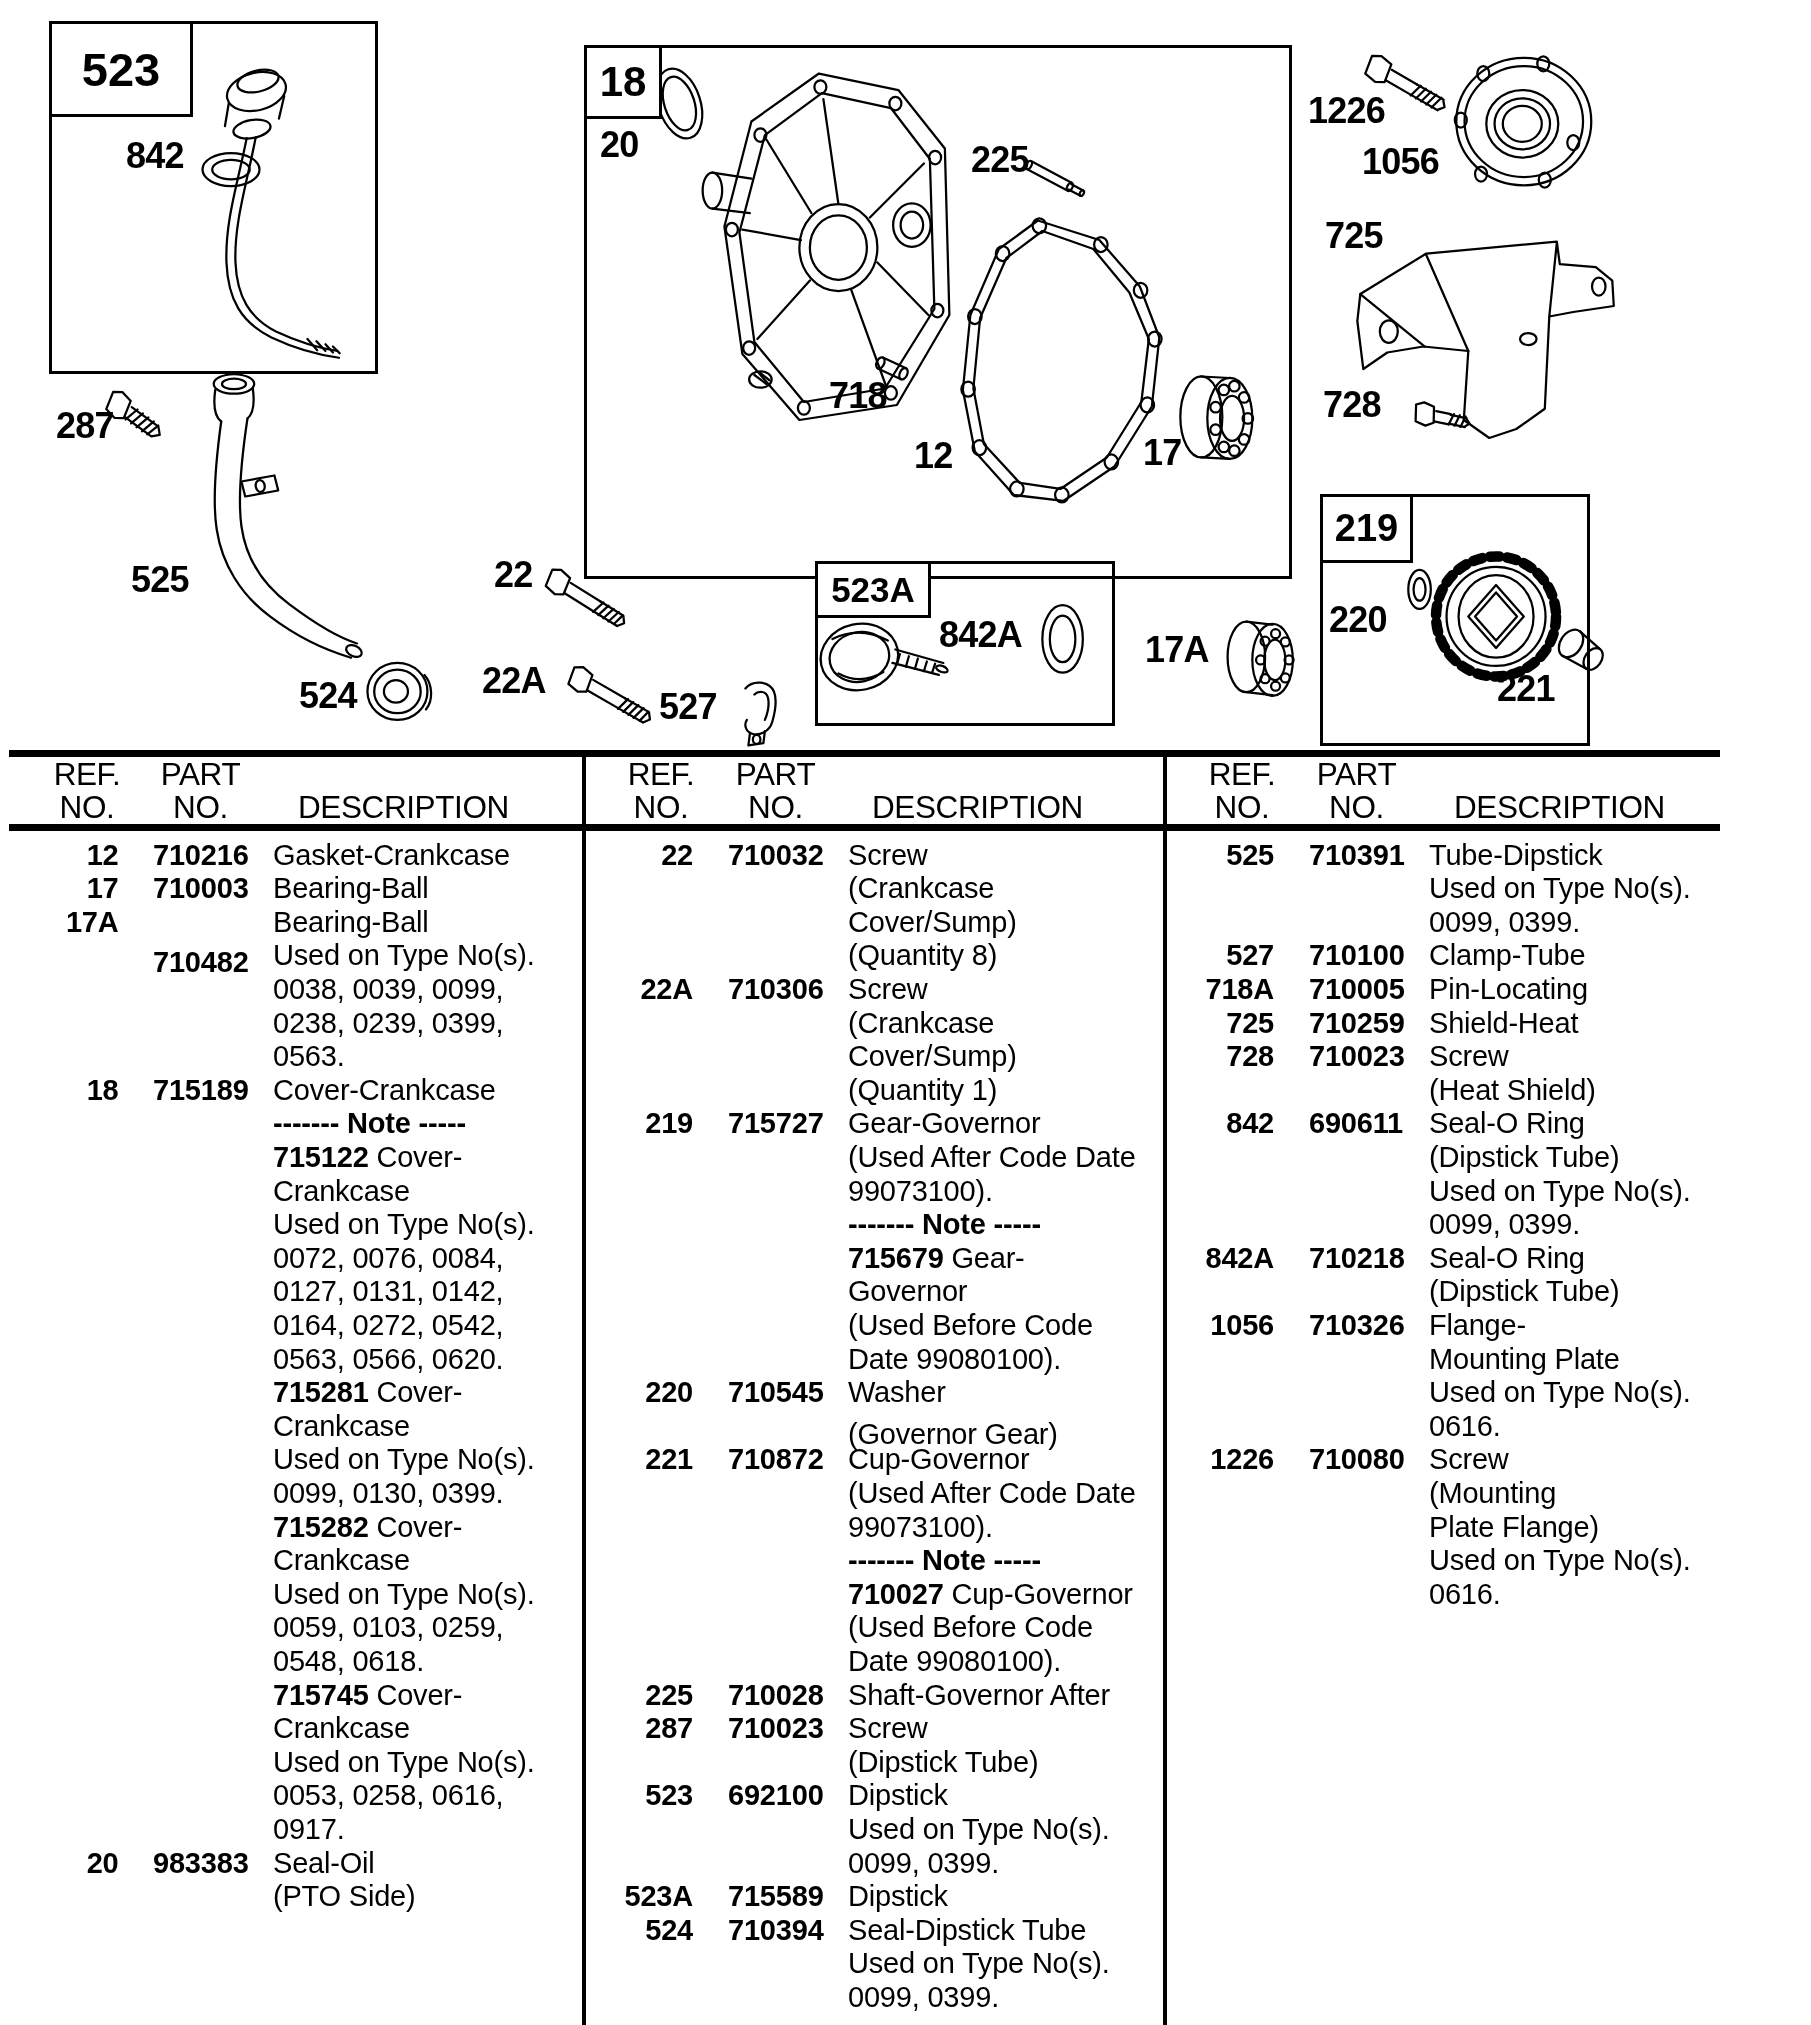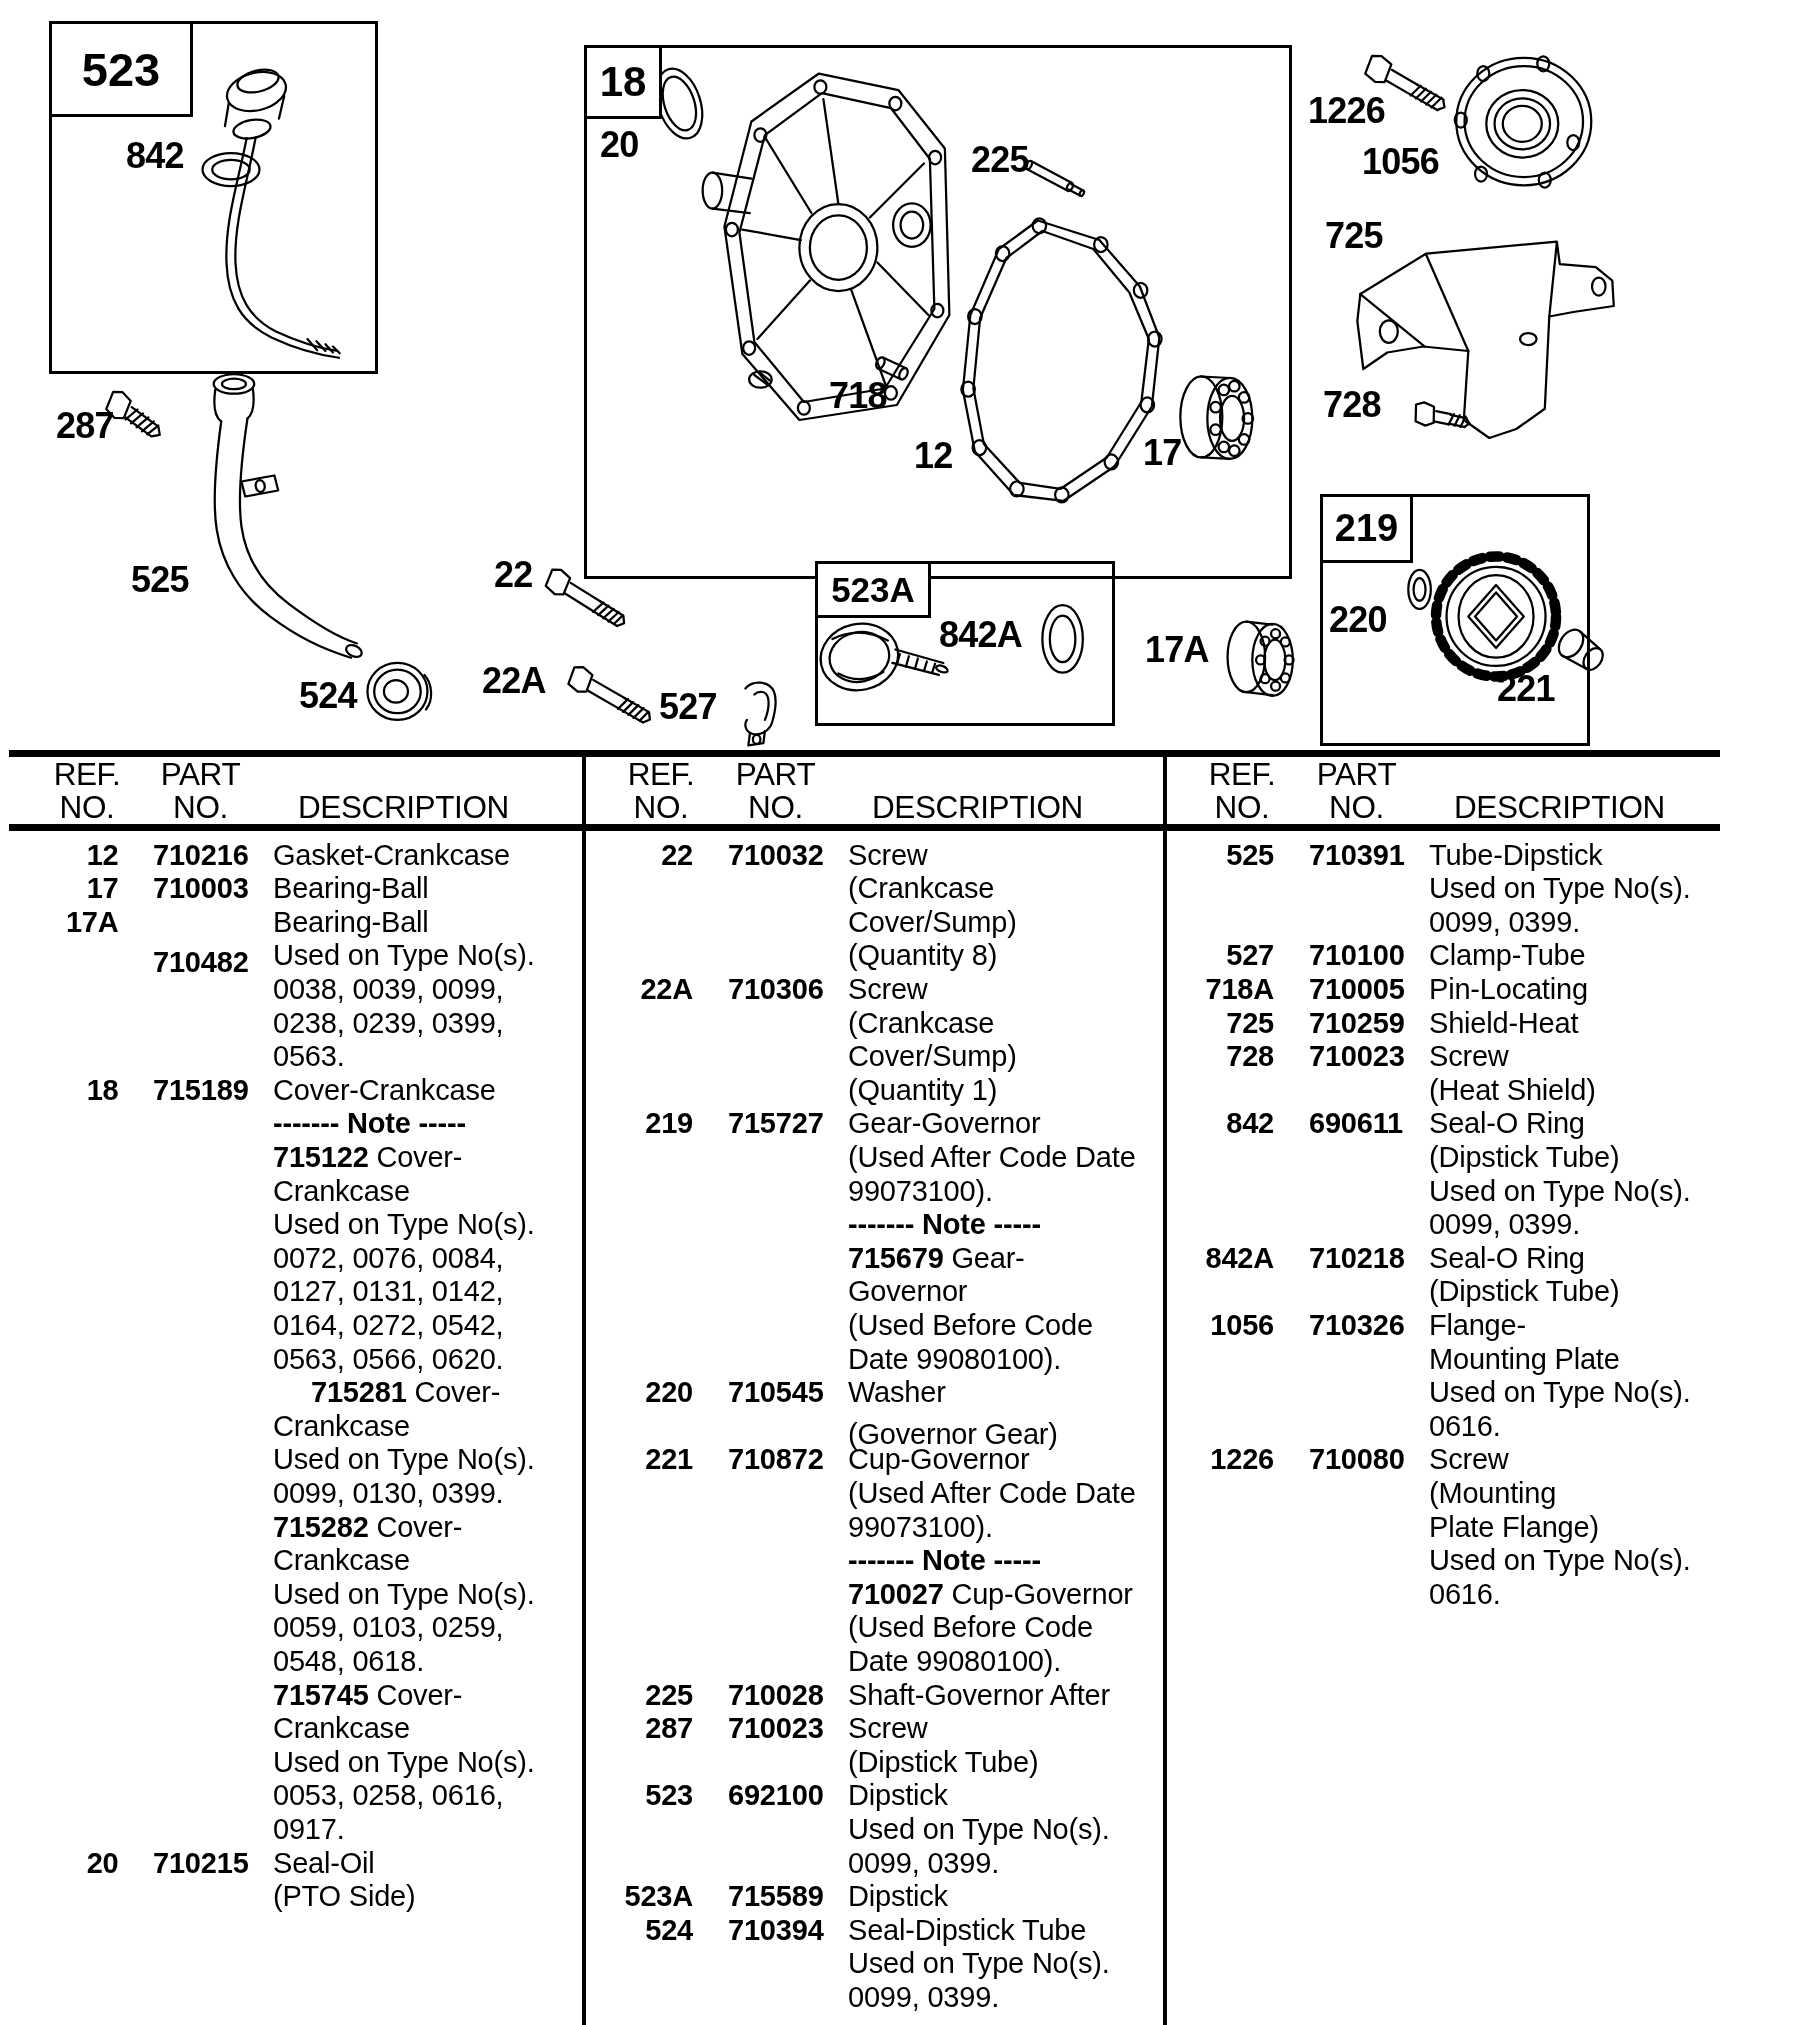--- a/index.html
+++ b/index.html
@@ -327,36 +327,36 @@
     <div class="tl b" style="left: 153px; top: 1074px;">715189</div>
     <div class="tl" style="left: 273px; top: 1074px;">Cover-Crankcase</div>
     <div class="tl b" style="left: 273px; top: 1107px;">------- Note -----</div>
     <div class="tl" style="left: 273px; top: 1141px;"><span class="pb">715122</span> Cover-</div>
     <div class="tl" style="left: 273px; top: 1175px;">Crankcase</div>
     <div class="tl" style="left: 273px; top: 1208px;">Used on Type No(s).</div>
     <div class="tl" style="left: 273px; top: 1242px;">0072, 0076, 0084,</div>
     <div class="tl" style="left: 273px; top: 1275px;">0127, 0131, 0142,</div>
     <div class="tl" style="left: 273px; top: 1309px;">0164, 0272, 0542,</div>
     <div class="tl" style="left: 273px; top: 1343px;">0563, 0566, 0620.</div>
-    <div class="tl" style="left: 273px; top: 1376px; margin-left: 38px;"><span class="pb">715281</span> Cover-</div>
+    <div class="tl" style="left: 273px; top: 1376px;"><span class="pb">715281</span> Cover-</div>
     <div class="tl" style="left: 273px; top: 1410px;">Crankcase</div>
     <div class="tl" style="left: 273px; top: 1443px;">Used on Type No(s).</div>
     <div class="tl" style="left: 273px; top: 1477px;">0099, 0130, 0399.</div>
     <div class="tl" style="left: 273px; top: 1511px;"><span class="pb">715282</span> Cover-</div>
     <div class="tl" style="left: 273px; top: 1544px;">Crankcase</div>
     <div class="tl" style="left: 273px; top: 1578px;">Used on Type No(s).</div>
     <div class="tl" style="left: 273px; top: 1611px;">0059, 0103, 0259,</div>
     <div class="tl" style="left: 273px; top: 1645px;">0548, 0618.</div>
     <div class="tl" style="left: 273px; top: 1679px;"><span class="pb">715745</span> Cover-</div>
     <div class="tl" style="left: 273px; top: 1712px;">Crankcase</div>
     <div class="tl" style="left: 273px; top: 1746px;">Used on Type No(s).</div>
     <div class="tl" style="left: 273px; top: 1779px;">0053, 0258, 0616,</div>
     <div class="tl" style="left: 273px; top: 1813px;">0917.</div>
     <div class="tl b ref" style="left: 13.5px; top: 1847px;">20</div>
-    <div class="tl b" style="left: 153px; top: 1847px;">710215</div>
+    <div class="tl b" style="left: 153px; top: 1847px;">983383</div>
     <div class="tl" style="left: 273px; top: 1847px;">Seal-Oil</div>
     <div class="tl" style="left: 273px; top: 1880px;">(PTO Side)</div>
     <div class="tl b ref" style="left: 588px; top: 839px;">22</div>
     <div class="tl b" style="left: 728px; top: 839px;">710032</div>
     <div class="tl" style="left: 848px; top: 839px;">Screw</div>
     <div class="tl" style="left: 848px; top: 872px;">(Crankcase</div>
     <div class="tl" style="left: 848px; top: 906px;">Cover/Sump)</div>
     <div class="tl" style="left: 848px; top: 939px;">(Quantity 8)</div>
     <div class="tl b ref" style="left: 588px; top: 973px;">22A</div>
     <div class="tl b" style="left: 728px; top: 973px;">710306</div>

